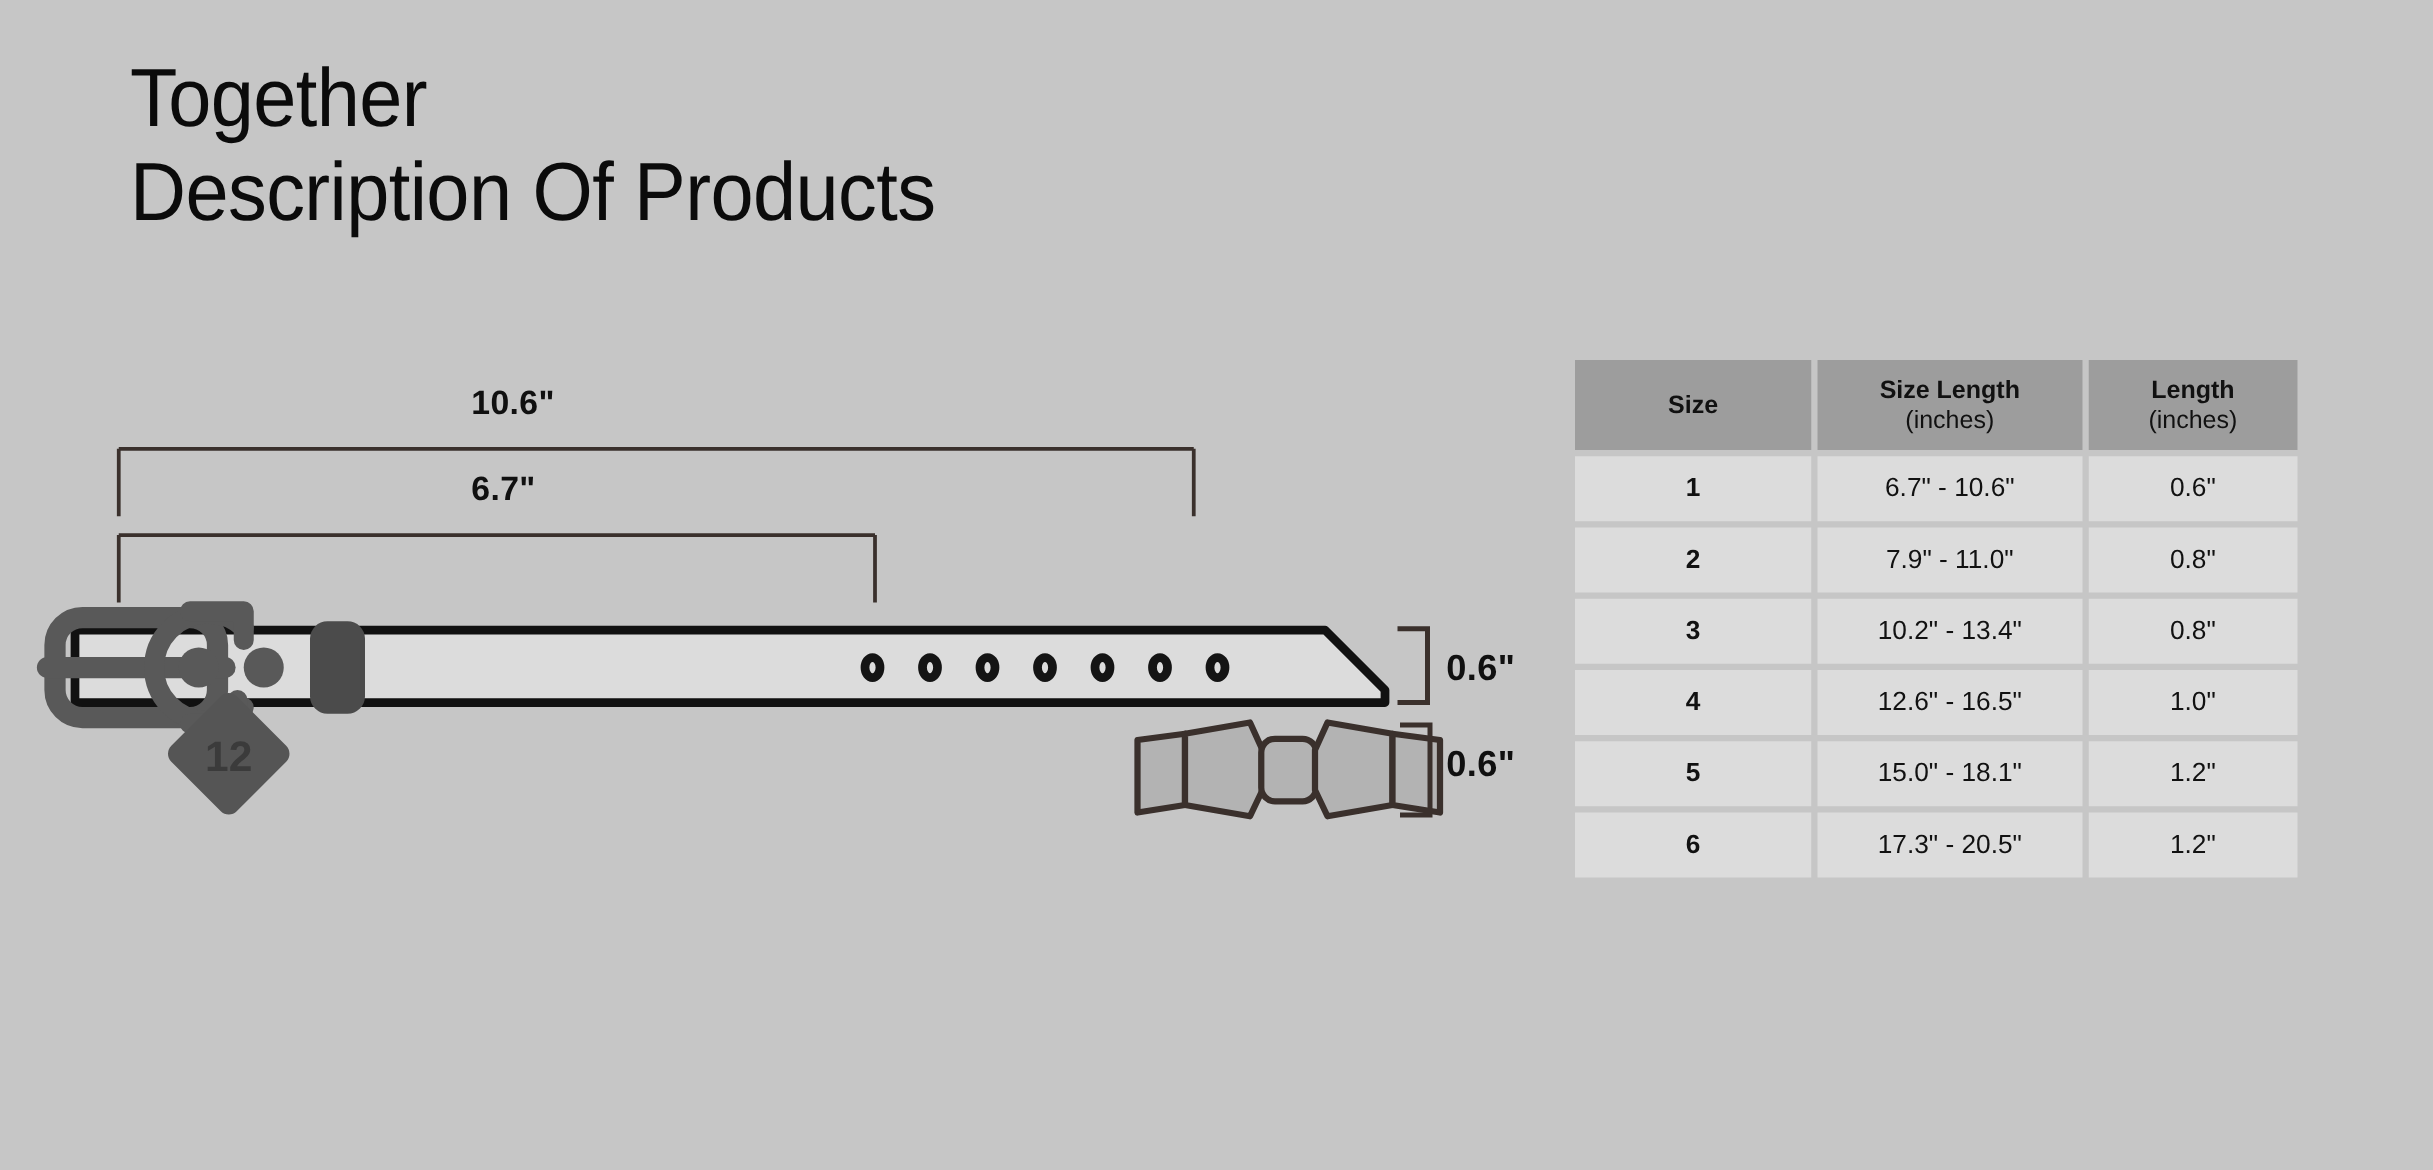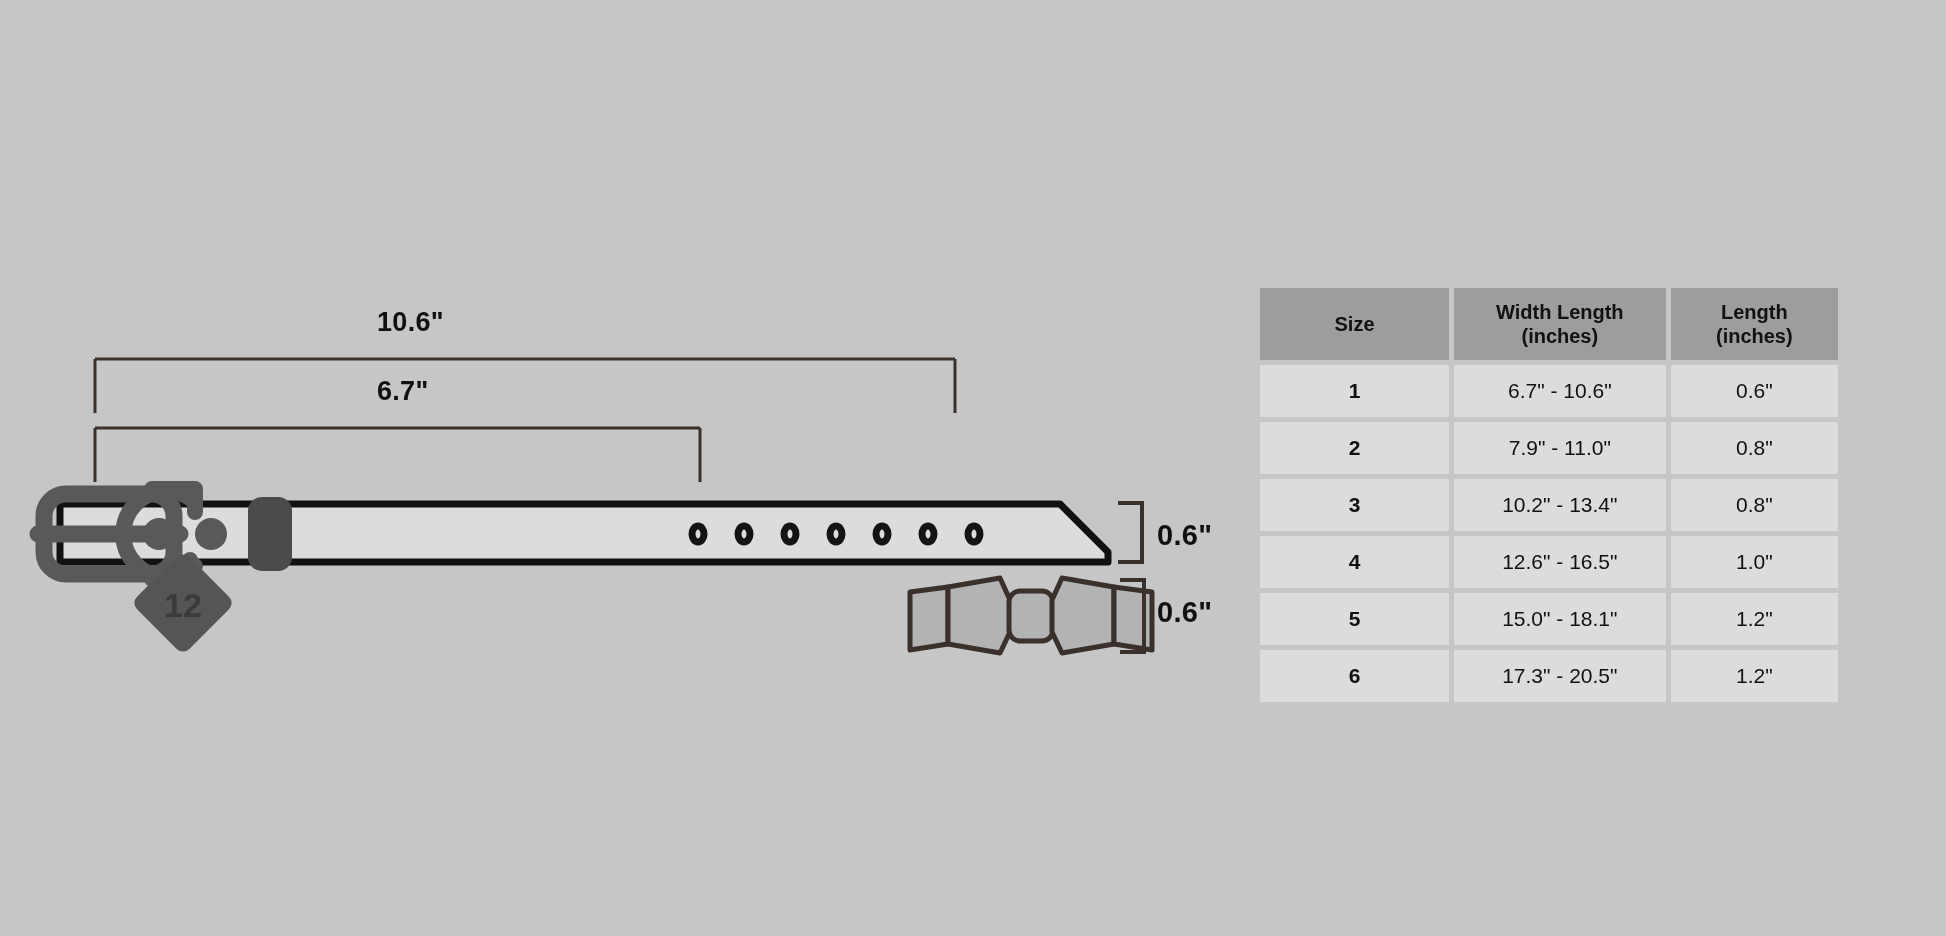--- a/index.html
+++ b/index.html
@@ -91,27 +91,31 @@
     line-height: 1.22;
     flex-direction: column;
   }
   .trow.body .cell {
     background: #dcdcdc;
     height: 52px;
     font-size: 21px;
     font-weight: 400;
   }
   .trow.body .c-size { font-weight: 700; font-size: 21px; }
-  .hdr-sub { font-weight: 700; }
+  .hdr-sub { font-weight: 400; }
 </style>
 </head>
 <body>
 
 <div id="root">
 
+  <div class="title-block">
+    <span class="title-line l1">Together</span>
+    <span class="title-line l2">Description Of Products</span>
+  </div>
 
   <svg id="diagram" viewBox="0 0 1300 936" width="1300" height="936" xmlns="http://www.w3.org/2000/svg">
 
     <g>
       <path d="M 95 359 L 95 413 M 95 359 L 955 359 M 955 359 L 955 413" fill="none" stroke="#3a302c" stroke-width="3"></path>
     </g>
 
     <g>
       <path d="M 95 428 L 95 482 M 95 428 L 700 428 M 700 428 L 700 482" fill="none" stroke="#3a302c" stroke-width="3"></path>
     </g>
@@ -183,21 +187,21 @@
   <div class="dim-label" id="dim-w1-label">0.6"</div>
   <div class="dim-label" id="dim-w2-label">0.6"</div>
 
   <div id="size-table">
 
     <div class="trow head">
       <div class="cell c-size">
         <span>Size</span>
       </div>
       <div class="cell c-neck">
-        <span>Width Length</span>
+        <span>Size Length</span>
         <span class="hdr-sub">(inches)</span>
       </div>
       <div class="cell c-width">
         <span>Length</span>
         <span class="hdr-sub">(inches)</span>
       </div>
     </div>
 
     <div class="trow body">
       <div class="cell c-size">1</div>

